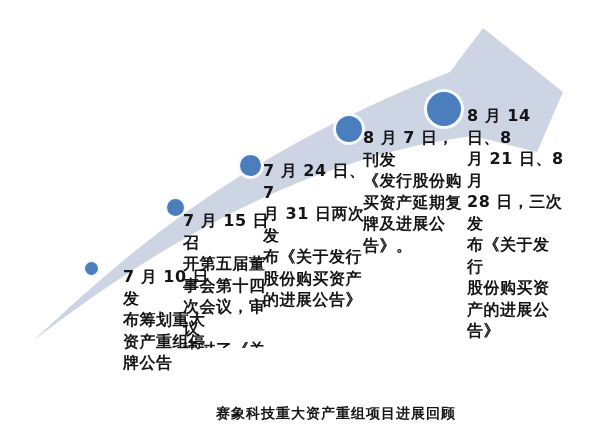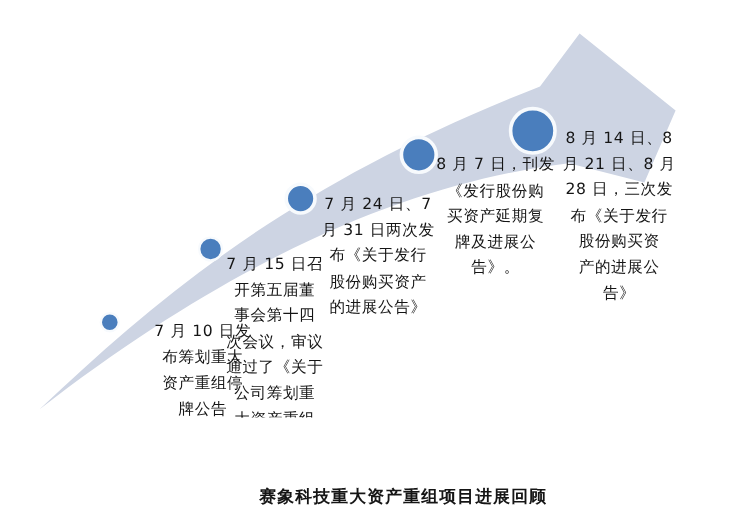--- a/index.html
+++ b/index.html
@@ -21,27 +21,26 @@
     box-sizing:border-box;
   }
   
   .n1{width:17px;height:17px;left:83px;top:260px;border-width:2px;}
   .n2{width:21px;height:21px;left:165px;top:197px;border-width:2px;}
   .n3{width:27px;height:27px;left:237px;top:152px;}
   .n4{width:32px;height:32px;left:333px;top:113px;}
   .n5{width:40px;height:40px;left:424px;top:89px;}
   .label{
     position:absolute;
-    font-size:13px;
-    font-weight:normal;
+    font-size:16px;
+    font-weight:bold;
     line-height:21.5px;
     white-space:pre-line;
     letter-spacing:0.5px;
     overflow:hidden;
-    text-align:center;
   }
   .l1{left:103px;top:266px;width:92px;margin-left:20px;}
   .l2{left:183px;top:210px;width:92px;height:138px;}
   .l3{left:263px;top:160px;width:104px;}
   .l4{left:363px;top:127px;width:100px;}
   .l5{left:467px;top:105px;width:98px;}
   .caption{
     position:absolute;
     left:64px;top:405px;width:544px;
     text-align:center;

